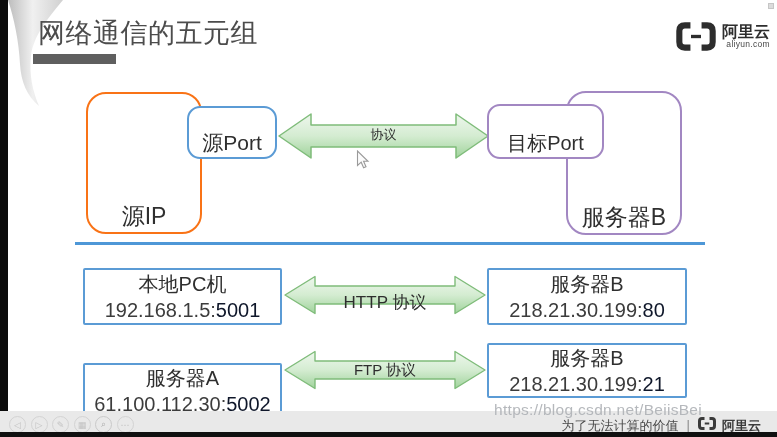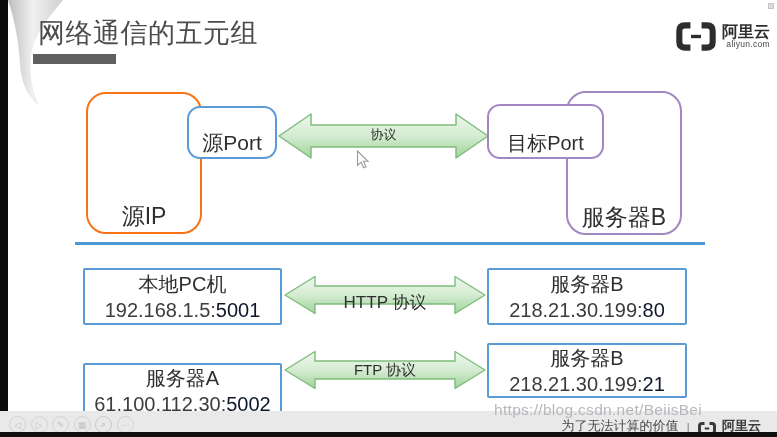--- a/index.html
+++ b/index.html
@@ -53,21 +53,21 @@
   #conn0-label{left:284px;top:282px;width:202px;height:40px;font-size:17px;}
   #conn1-label{left:284px;top:350px;width:202px;height:40px;font-size:15px;}
 
   
   #gray-bar{left:0;top:411px;width:777px;height:21px;background:#e9e9e9;}
   #black-bar{left:0;top:432px;width:777px;height:5px;background:#101010;}
   #player-controls{left:9px;top:416px;display:flex;gap:4.5px;}
   .pc-btn{width:17px;height:17px;border:1px solid #d3d3d3;border-radius:50%;box-sizing:border-box;
           display:flex;align-items:center;justify-content:center;font-size:9px;color:#c2c2c2;background:transparent;cursor:pointer;}
   .pc-btn.darker{color:#a9a9a9;border-color:#c9c9c9;}
-  #footer-right{right:16px;top:417px;display:flex;align-items:flex-end;gap:6px;font-size:13px;color:#4a4a4a;white-space:nowrap;}
+  #footer-right{right:16px;top:417px;display:flex;align-items:flex-start;gap:6px;font-size:13px;color:#4a4a4a;white-space:nowrap;}
   #footer-right .sep{color:#8a8a8a;margin:0 2px;}
   #footer-right .brand-name{font-weight:bold;color:#3a3a3a;}
   #watermark{left:494px;top:401px;font-size:15.5px;color:rgba(177,180,184,0.95);letter-spacing:0.3px;white-space:nowrap;}
 
   svg{display:block;}
 </style>
 </head>
 <body>
 
 <svg width="0" height="0" style="position:absolute" aria-hidden="true">

